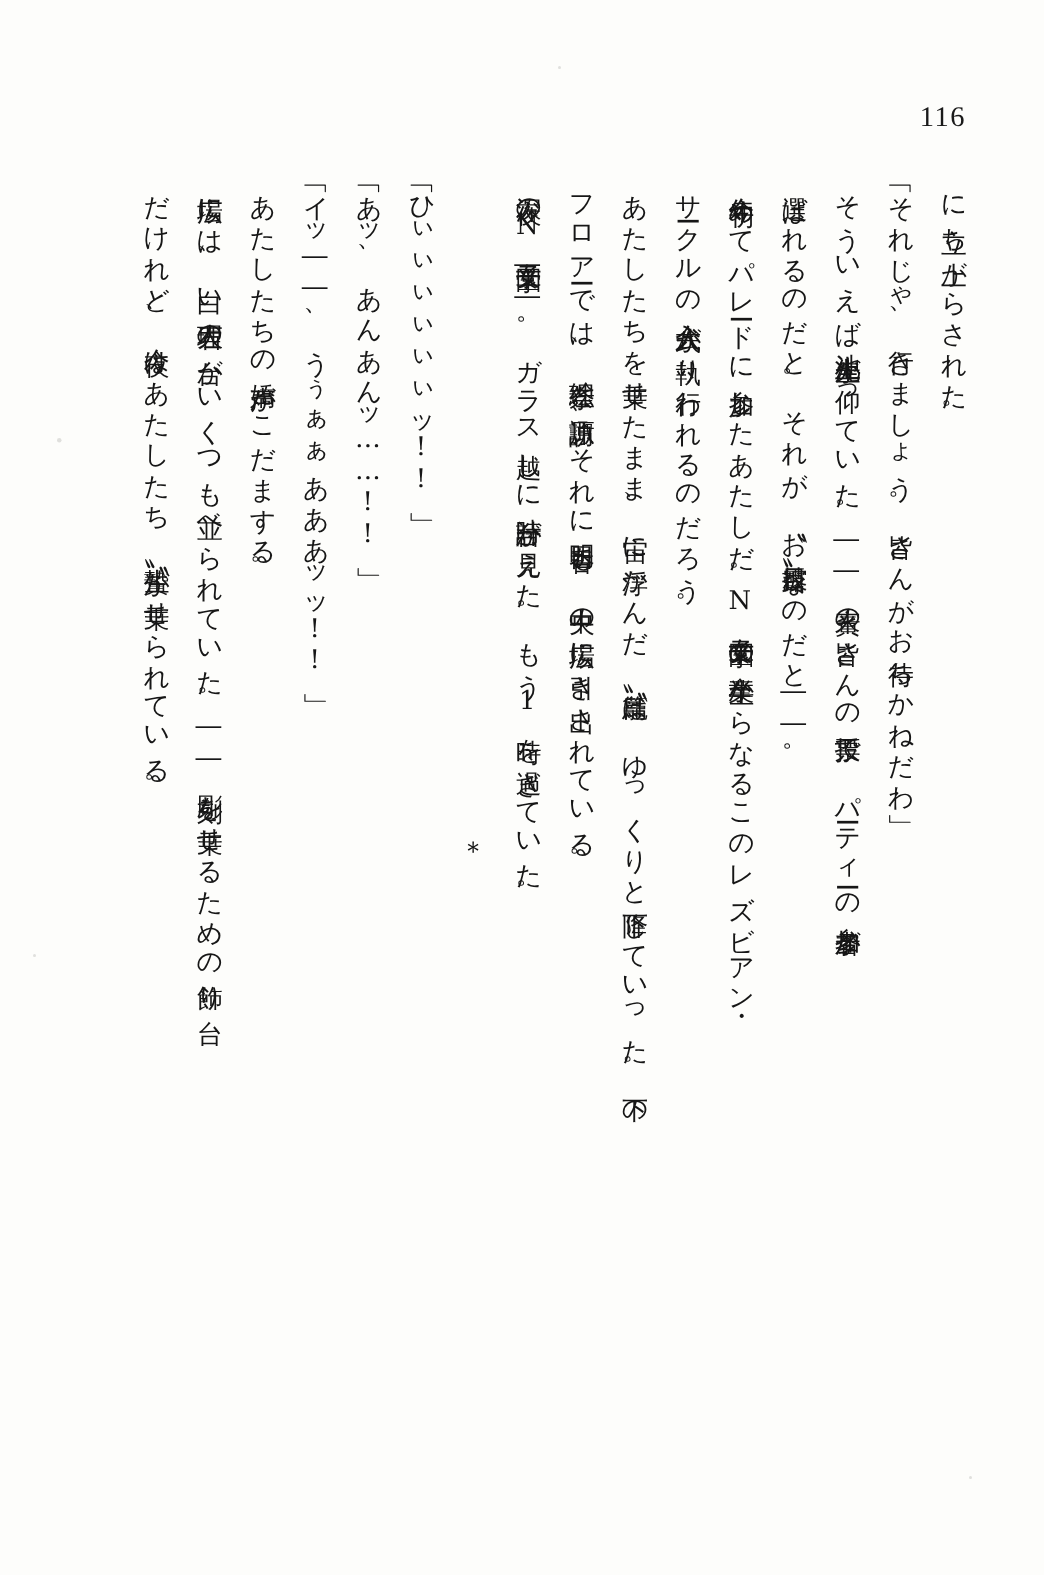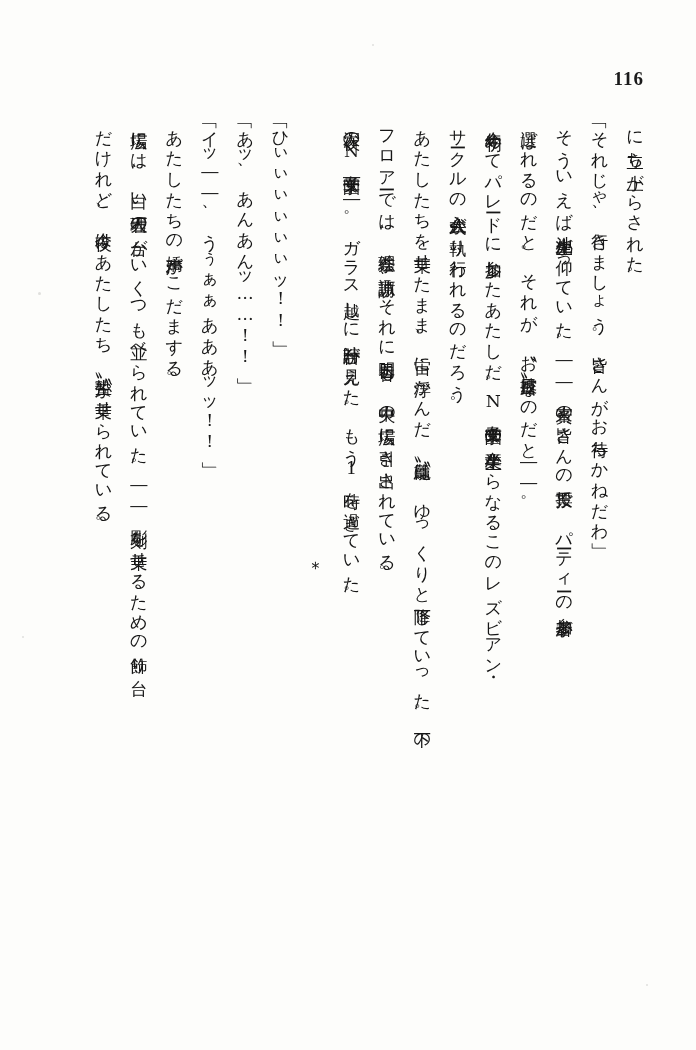--- a/index.html
+++ b/index.html
@@ -17,21 +17,20 @@
     color: #1a1a1a;
   }
   .page-number {
     position: absolute;
     top: 68px;
     right: 52px;
     font-size: 19px;
     letter-spacing: 1px;
     font-family: "Liberation Serif", serif;
     color: #1a1a1a;
-    font-weight: bold;
   }
   .text-body {
     position: absolute;
     top: 118px;
     left: 44px;
     right: 44px;
     height: 900px;
     writing-mode: vertical-rl;
     -webkit-writing-mode: vertical-rl;
     text-orientation: upright;

